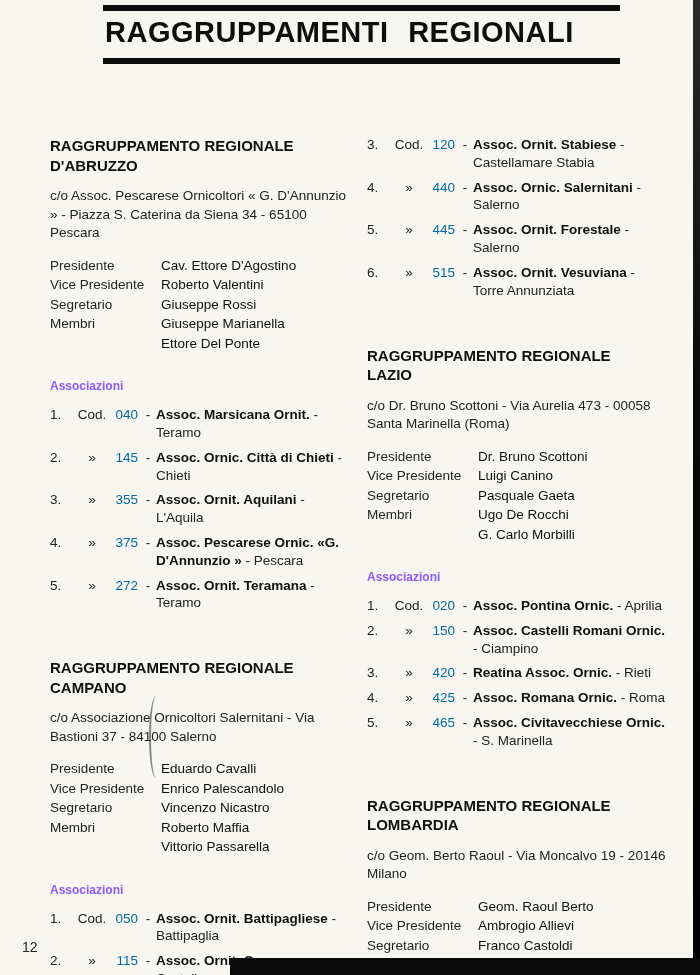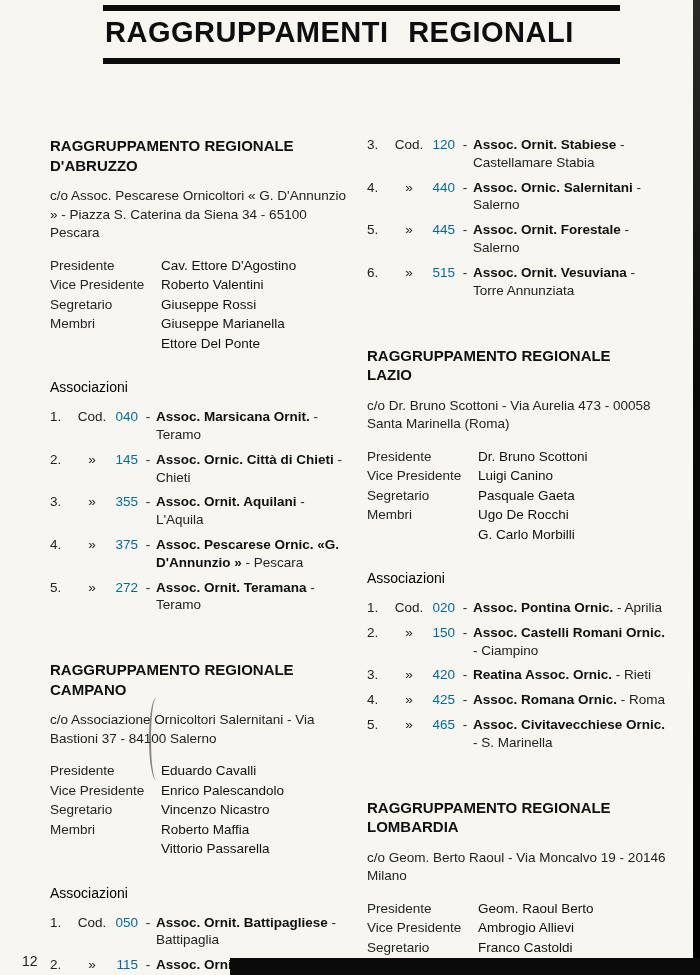--- a/index.html
+++ b/index.html
@@ -46,37 +46,37 @@
   .col > .block + .group { margin-top: 46px; }
 
   .group { position: relative; }
   .g-heading { margin: 0 0 12px 0; font-size: 15px; line-height: 1.3; font-weight: 700; color: #101010; }
   .address { margin: 0 0 13px 0; font-size: 13.5px; line-height: 1.38; color: #222; }
   .officers { font-size: 13.5px; line-height: 1.44; }
   .orow { display: flex; }
   .role { flex: 0 0 111px; color: #242424; }
   .names { font-weight: 400; color: #101010; }
 
-  .a-heading { margin: 0 0 13px 0; font-size: 14px; font-weight: 400; color: #000000; }
+  .a-heading { margin: 0 0 13px 0; font-size: 12px; font-weight: 700; color: #8b5cf6; }
   .alist { font-size: 13.5px; }
   .arow {
     display: grid;
     grid-template-columns: 24px 36px 30px 16px 1fr;
     line-height: 1.32;
     margin-bottom: 7px;
   }
   .num { color: #222; }
   .marker { text-align: center; color: #222; }
   .code { text-align: right; padding-right: 2px; color: #0369a1; }
   .adash { text-align: center; color: #222; }
   .aname { font-weight: 700; color: #101010; }
   .aplace { color: #222; }
 
   .page-number {
-    position: absolute; left: 22px; bottom: 6px;
+    position: absolute; left: 22px; bottom: 20px;
     font-size: 14px; color: #222;
   }
   .edge-right {
     position: absolute; top: 0; right: 0;
     width: 7px; height: 100%;
     background: linear-gradient(#2a2a2a, #0a0a0a 40%, #000);
   }
   .bar-bottom {
     position: absolute; left: 230px; right: 0; bottom: 0;
     height: 17px; background: #0a0a0a;

